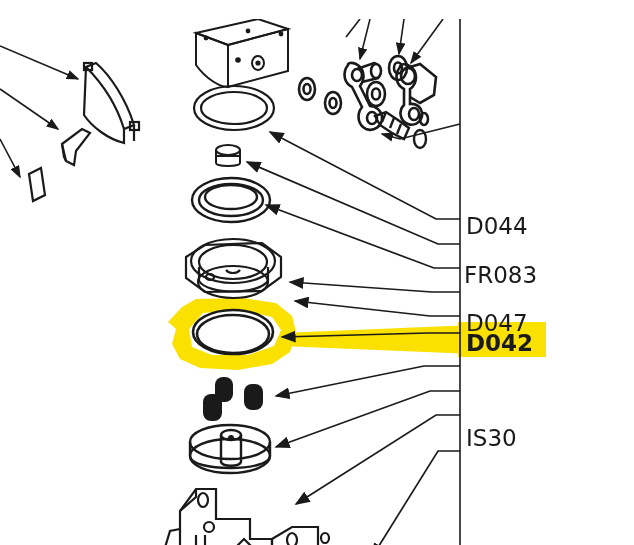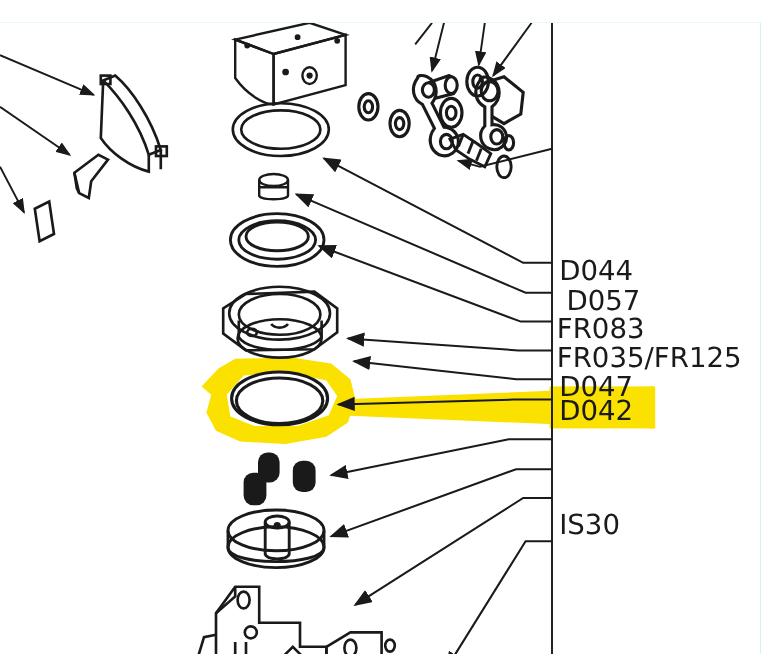--- a/index.html
+++ b/index.html
@@ -248,23 +248,21 @@
       <path d="M 394 99 L 390 109"></path>
       <path d="M 401 105 L 397 115"></path>
       <ellipse cx="420" cy="120" rx="6" ry="9"></ellipse>
     </g>
 
     <line x1="360" y1="0" x2="346" y2="18" stroke="#1a1a1a" stroke-width="1.6"></line>
   </svg>
 
   <div class="label-list">
     <div class="part-label" style="left:466px; top:196px;">D044</div>
-    <div class="part-label" style="left:472px; top:221px;">D057</div>
     <div class="part-label" style="left:464px; top:245px;">FR083</div>
-    <div class="part-label" style="left:464px; top:269px;">FR035/FR125</div>
     <div class="part-label" style="left:466px; top:293px;text-align:center;">D047</div>
-    <div class="part-label" style="left:466px; top:313px;">D042</div>
+    <div class="part-label" style="left:466px; top:313px;font-weight:bold;">D042</div>
     <div class="part-label" style="left:466px; top:408px;">IS30</div>
   </div>
 
   <div class="bottom-bar"></div>
 
 </div>
 
 </body></html>

